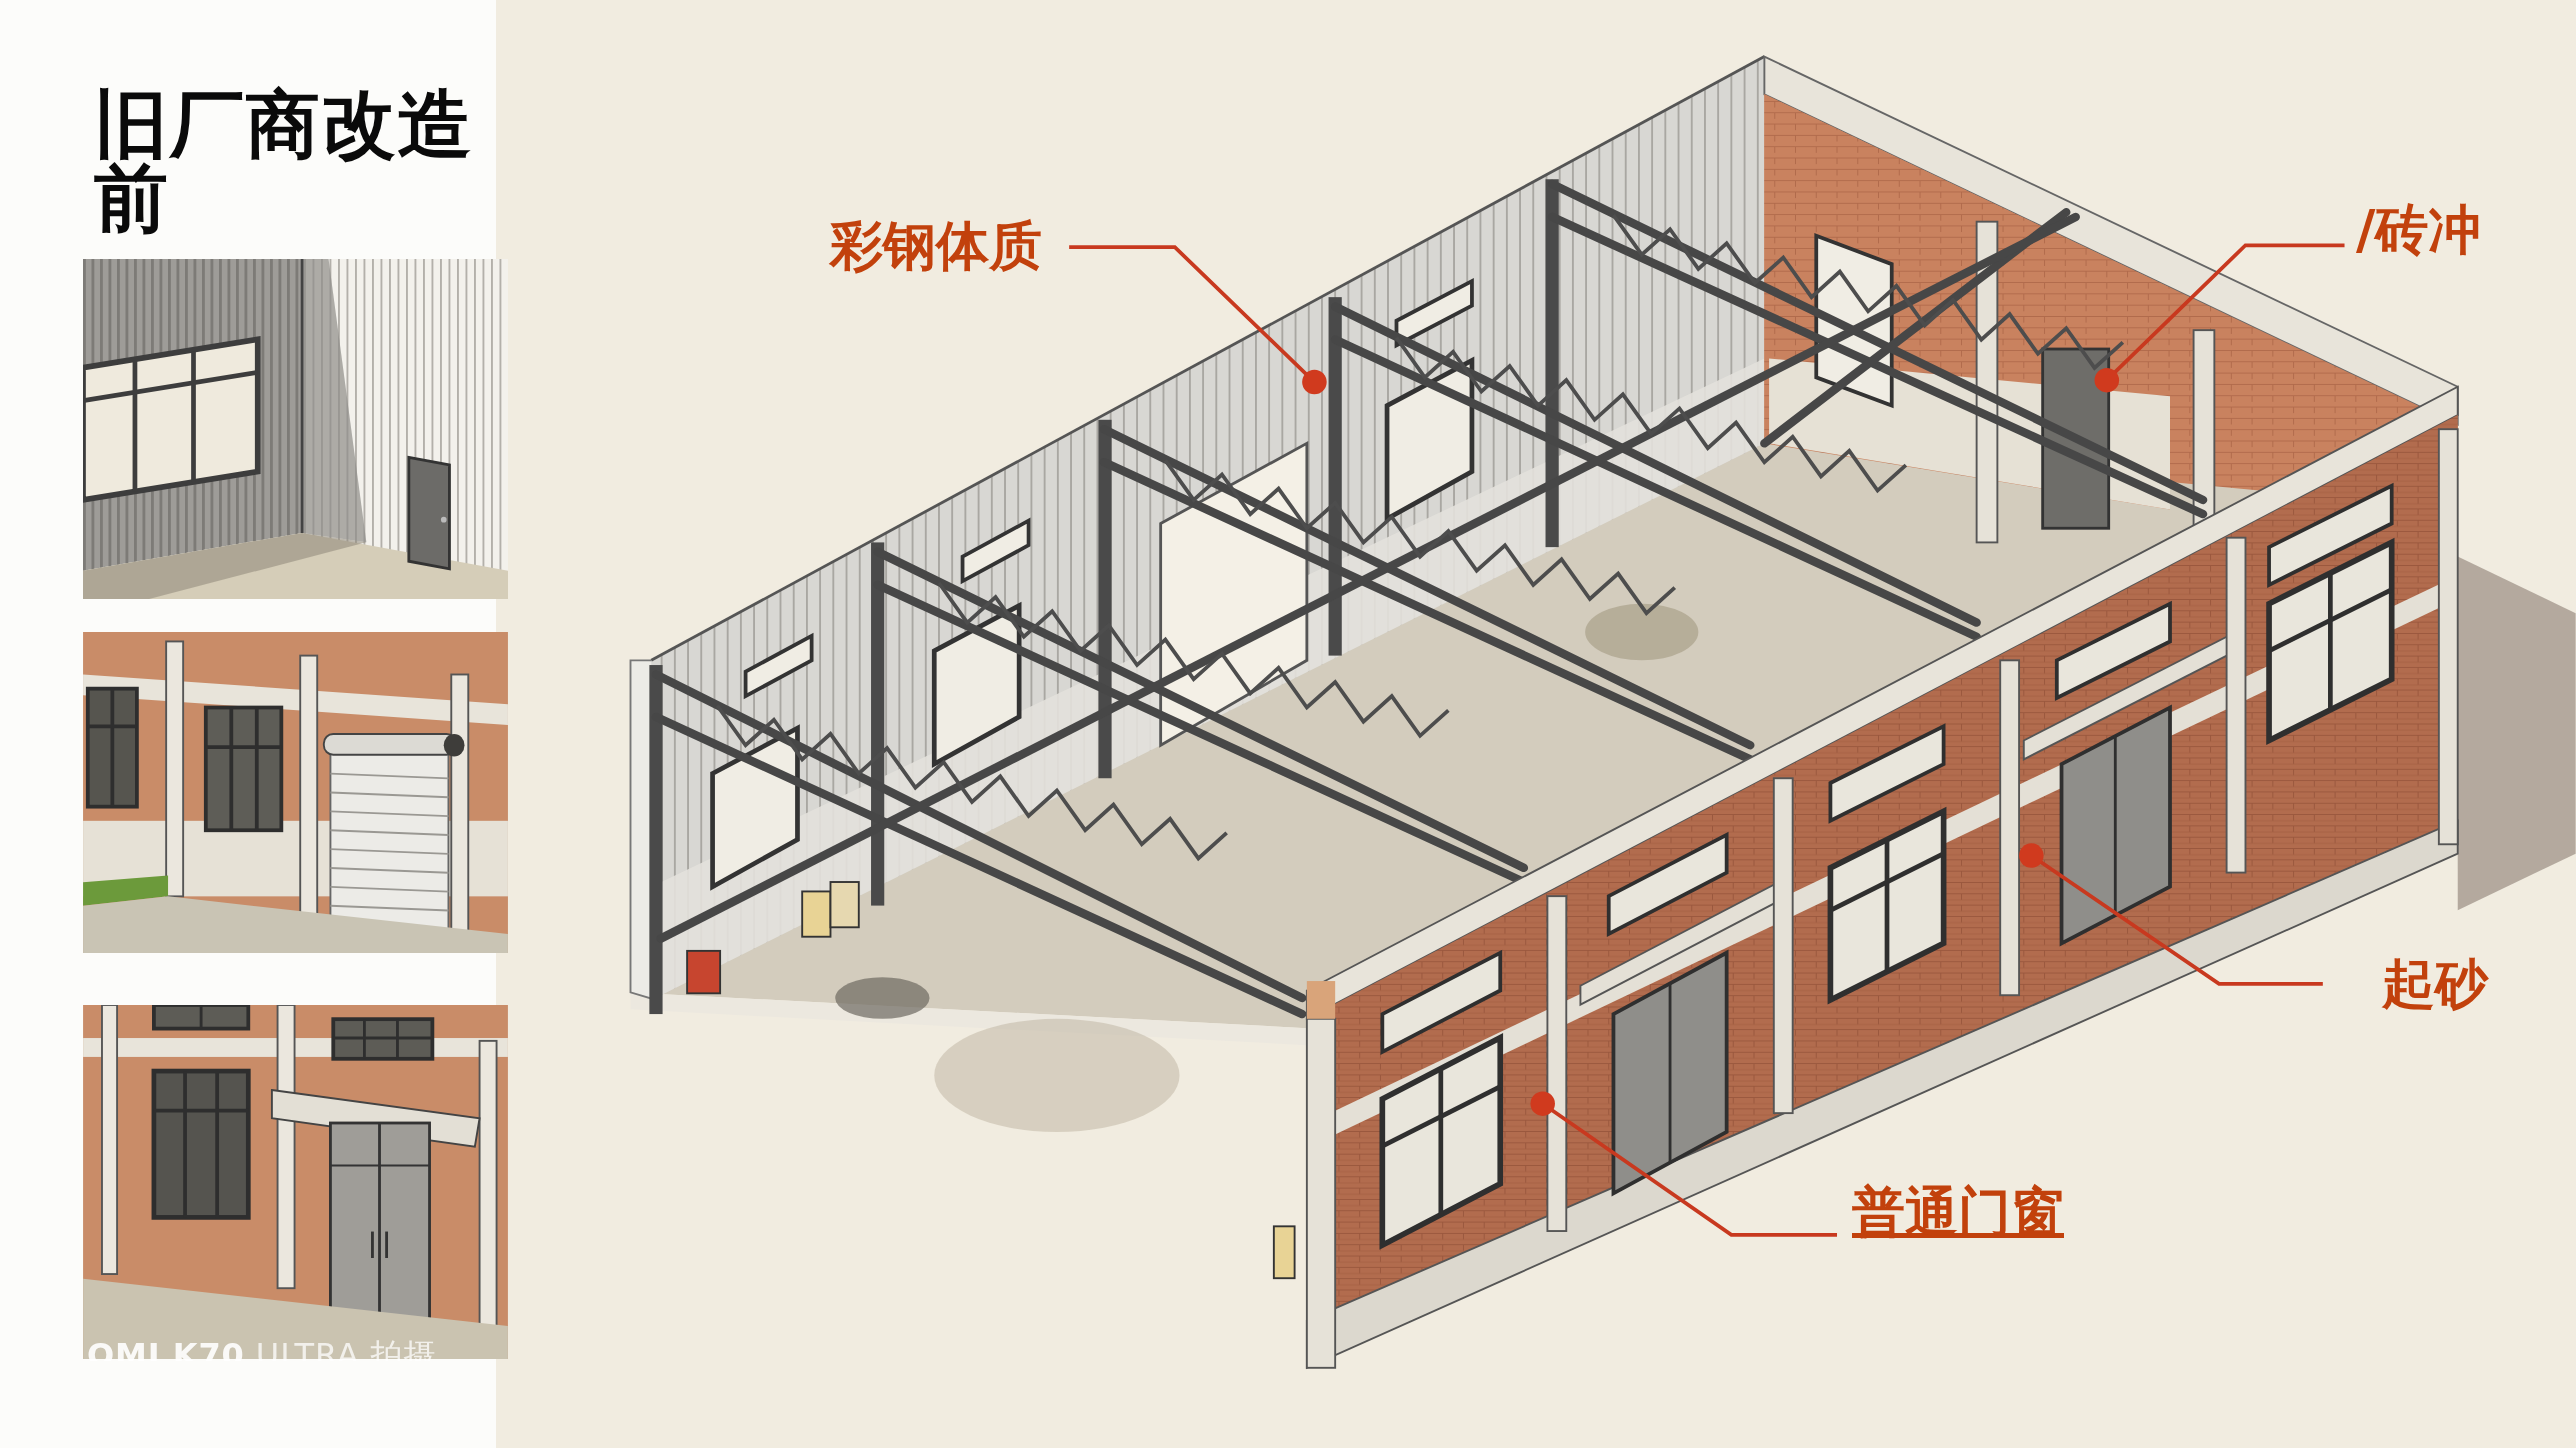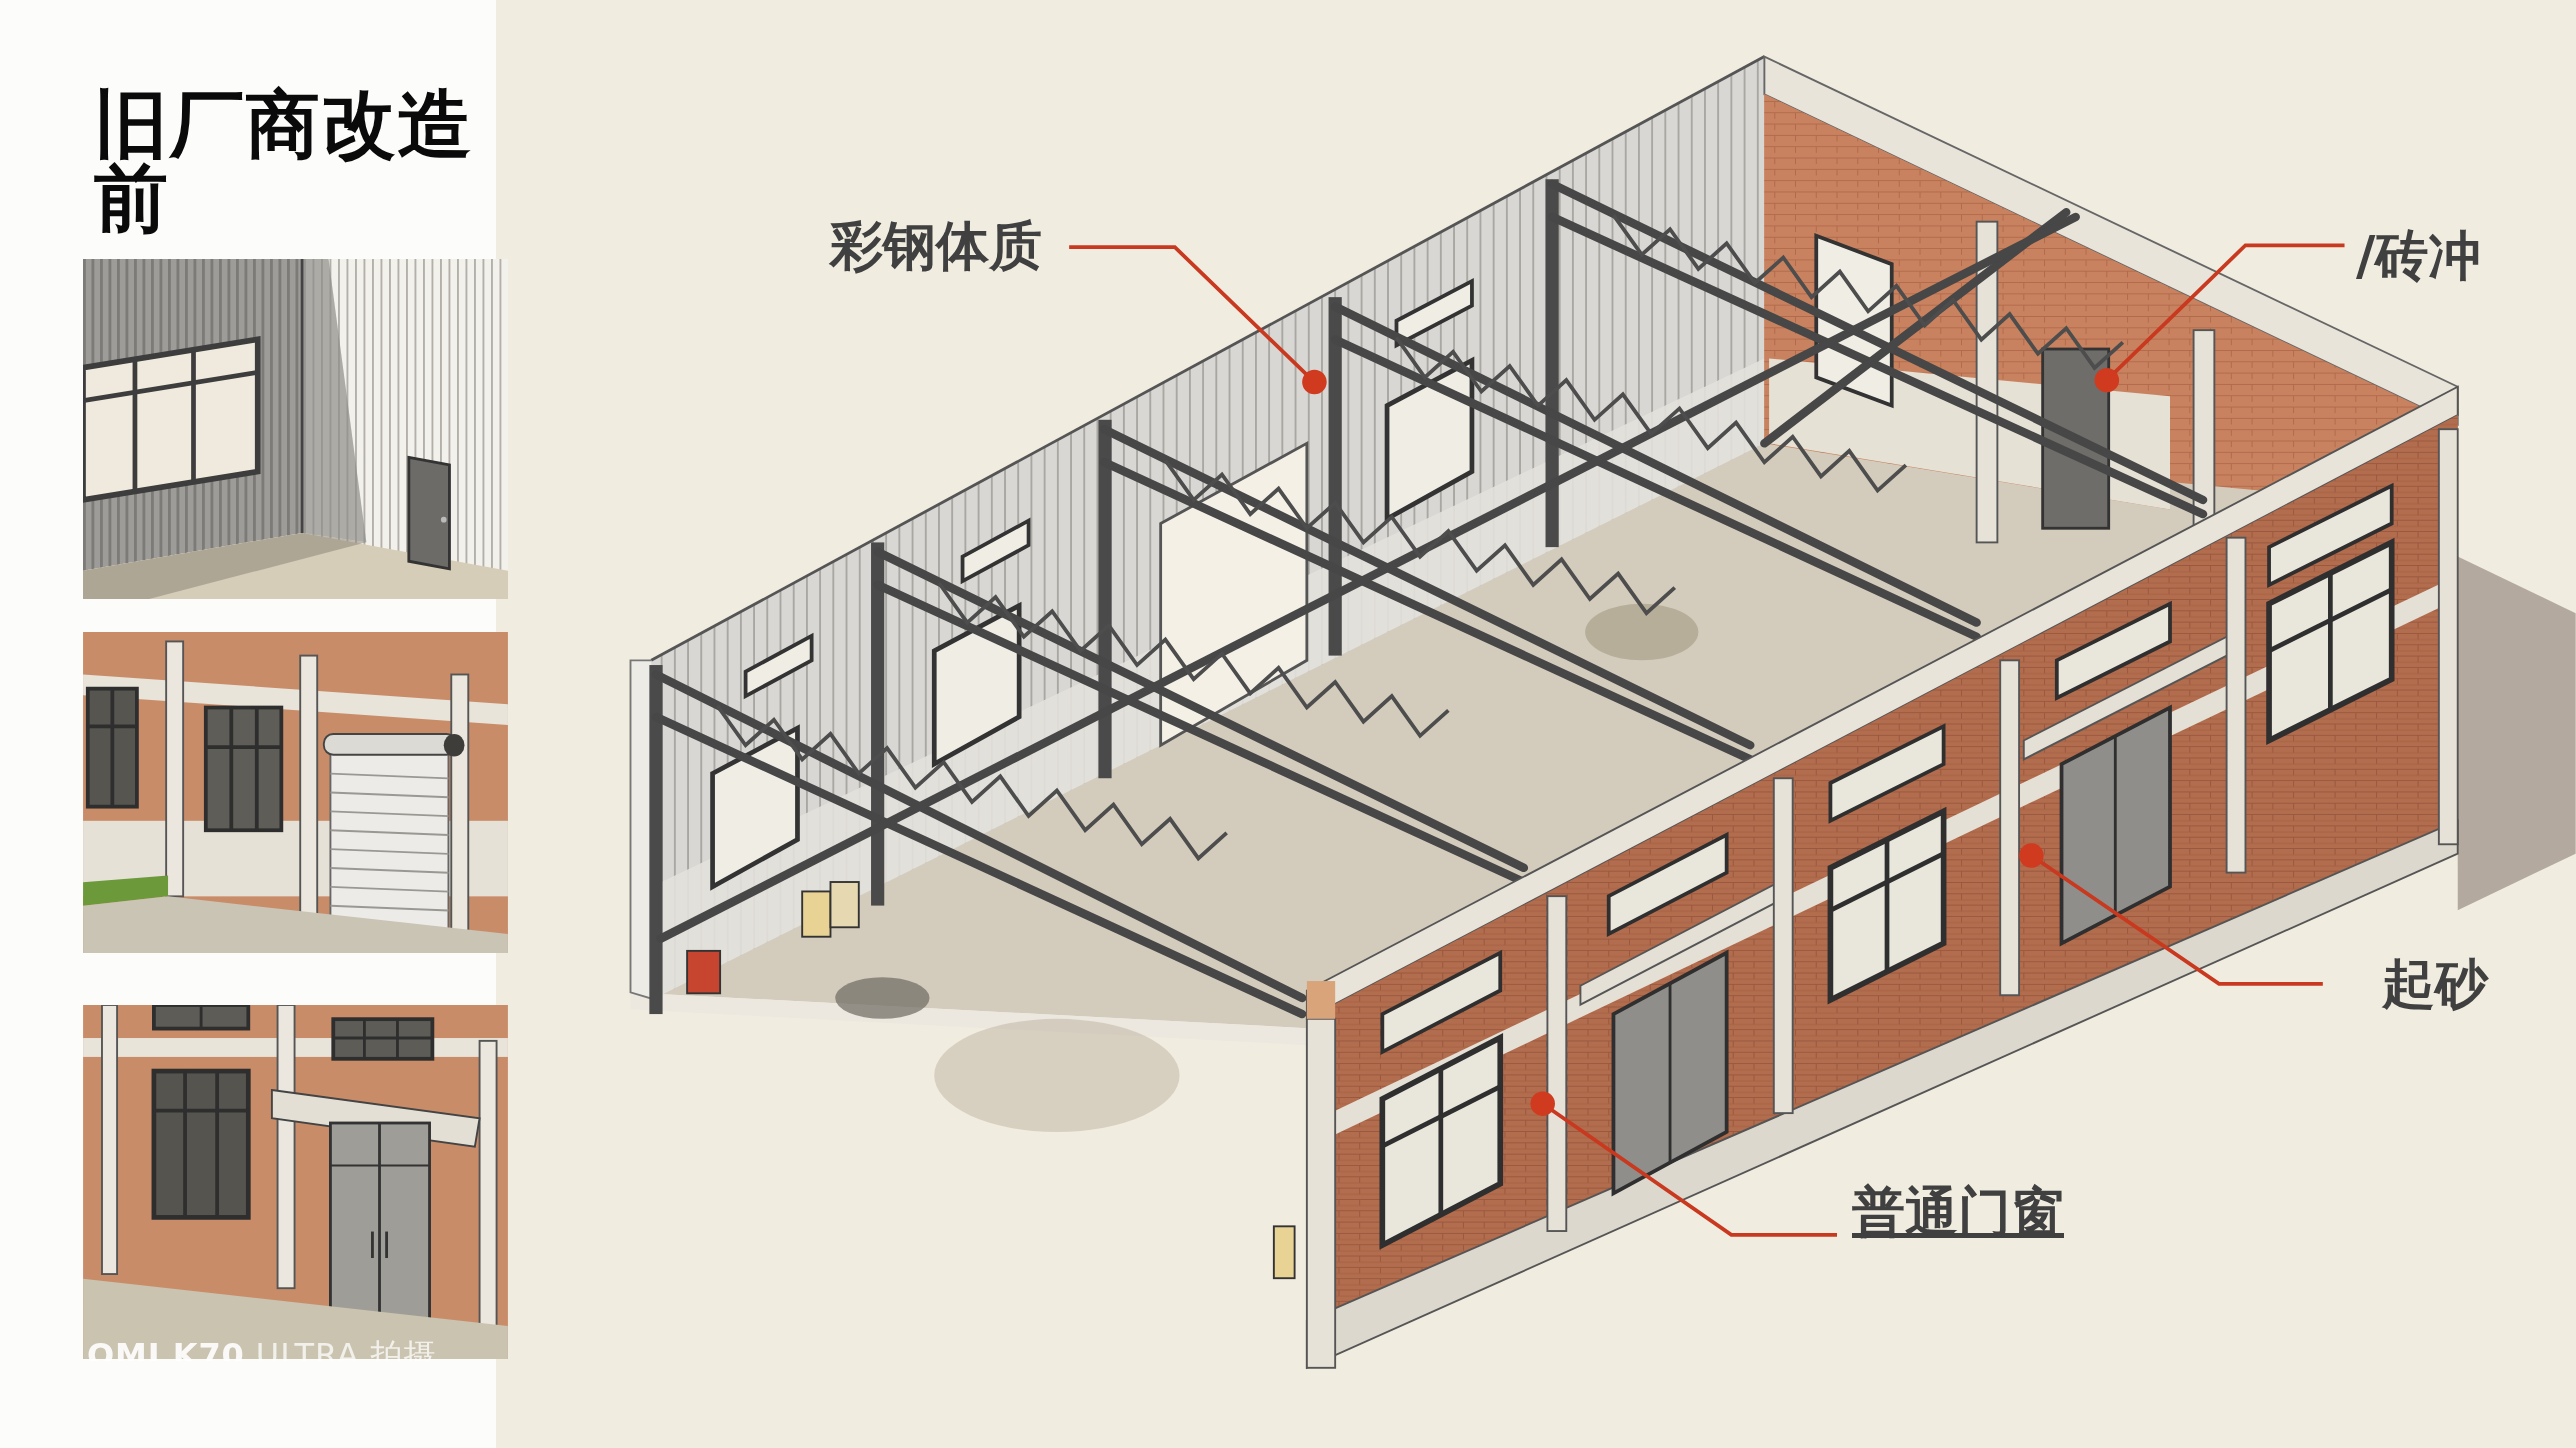--- a/index.html
+++ b/index.html
@@ -23,21 +23,21 @@
   }
   .thumb svg { display: block; }
   .watermark {
     position: absolute; left: 87px; top: 1336px; font-size: 32px;
     color: rgba(255,255,255,0.9); font-weight: bold; letter-spacing: 0.9px;
     white-space: nowrap; height: 24.5px; overflow: hidden; line-height: 38px; text-align: right;
   }
   .watermark .thin { font-weight: normal; color: rgba(255,255,255,0.75); }
   .main-svg { position: absolute; left: 0; top: 0; }
   .callout-label {
-    position: absolute; font-size: 53px; font-weight: bold; color: #404040;
+    position: absolute; font-size: 53px; font-weight: bold; color: #c2410c;
     line-height: 1; white-space: nowrap;
   }
 </style>
 </head>
 <body>
 
 <div class="left-panel">
   <div class="page-title">旧厂商改造前</div>
 
   <div class="thumb" style="top:259px;height:340px;">
@@ -281,16 +281,16 @@
   </g>
   <g fill="#d03a1e">
     <circle cx="1393" cy="405" r="13"></circle>
     <circle cx="2233" cy="403" r="13"></circle>
     <circle cx="2153" cy="907" r="13"></circle>
     <circle cx="1635" cy="1170" r="13"></circle>
   </g>
 </svg>
 
 <div class="callout-label" style="left:830px;top:219px;">彩钢体质</div>
-<div class="callout-label" style="left:2356px;top:229px;">/砖冲</div>
+<div class="callout-label" style="left:2356px;top:203px;">/砖冲</div>
 <div class="callout-label" style="left:2338px;top:957px;margin-left:44px;">起砂</div>
 <div class="callout-label" style="left:1852px;top:1185px;text-decoration:underline;">普通门窗</div>
 
 
 </body></html>

